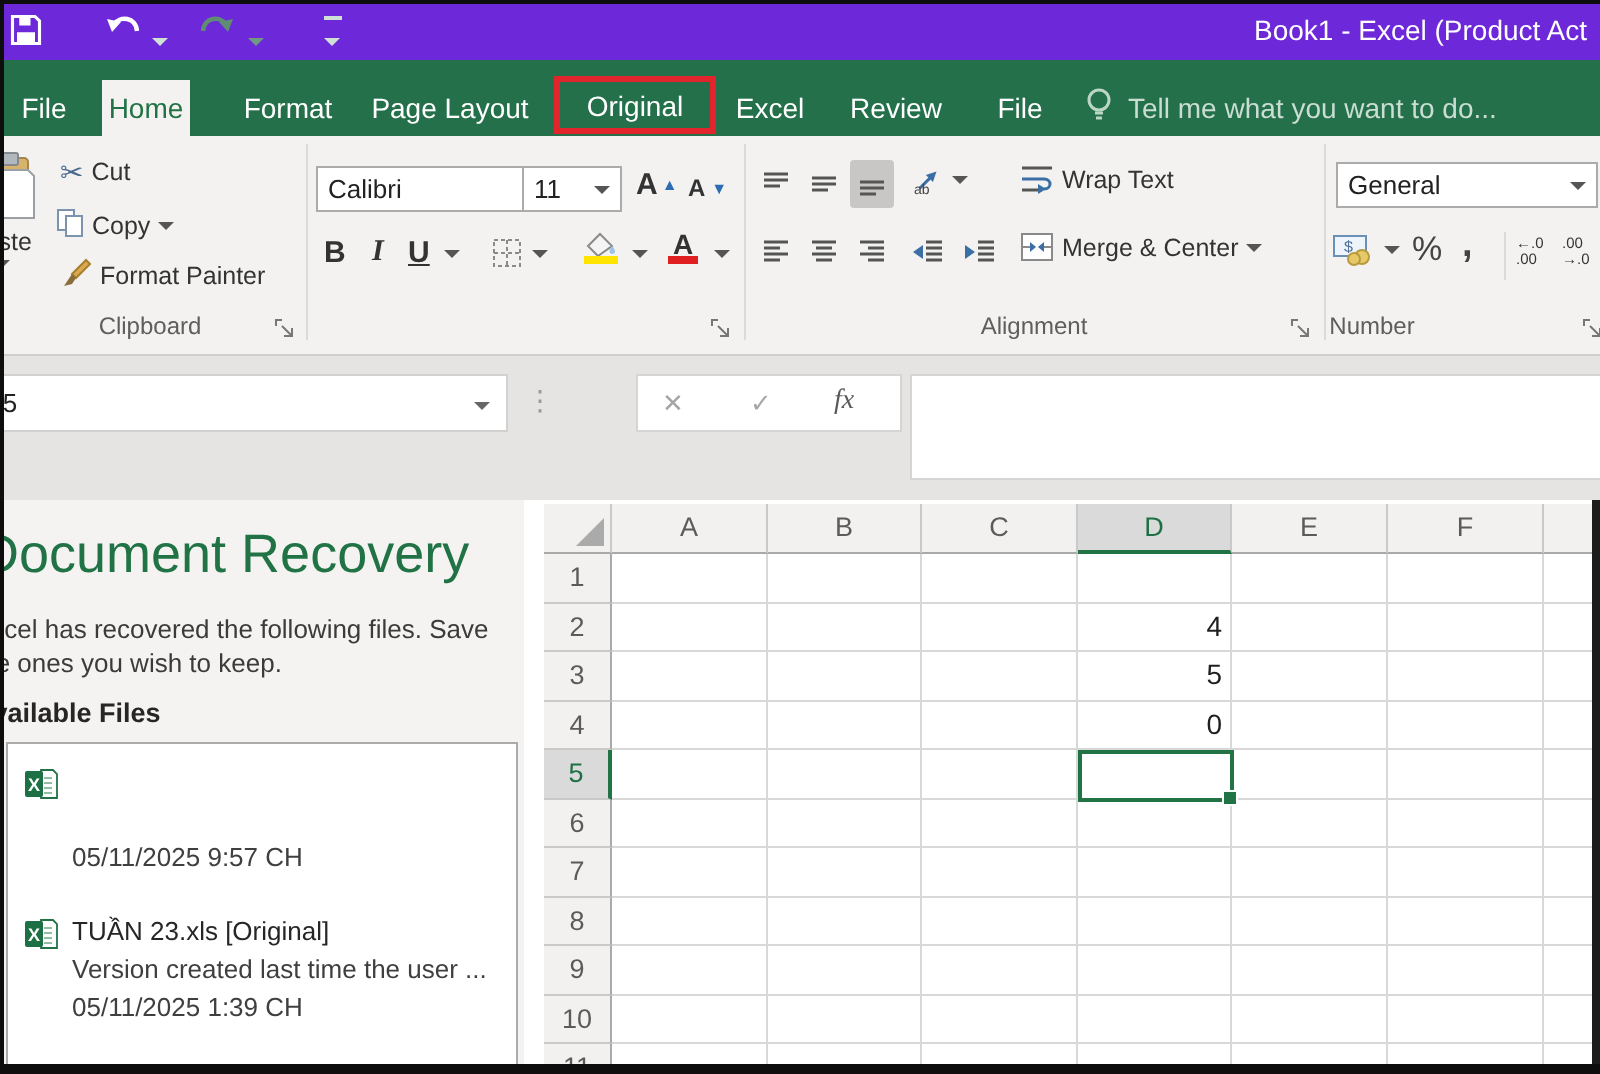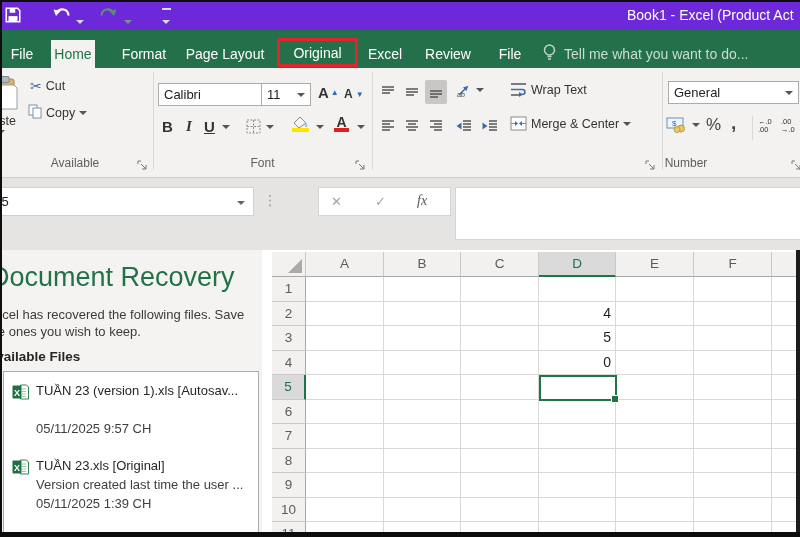--- a/index.html
+++ b/index.html
@@ -138,21 +138,30 @@
   <div class="rbtn" style="left:28px;top:36px">
     <span>
       <svg width="14" height="15" viewBox="0 0 14 15">
           <rect x="1" y="1" width="8" height="10" fill="#fff" stroke="#7b93ad"></rect>
           <rect x="5" y="4" width="8" height="10" fill="#fff" stroke="#7b93ad"></rect>
         </svg>
     </span>
     <span>Copy</span>
     <span class="dd" style="border-top-color:#555"></span>
   </div>
-  <div class="glabel" style="left:0;width:150px">Available</div>
+  <div class="rbtn" style="left:31px;top:61px">
+    <span>
+      <svg width="15" height="15" viewBox="0 0 15 15">
+          <path d="M5 8 L12 1 L14 3 L7 10 Z" fill="#dba94e" stroke="#a77f2f"></path>
+          <path d="M5 8 l2 2 l-2 3 l-4 1 z" fill="#8a6d3b"></path>
+        </svg>
+    </span>
+    <span>Format Painter</span>
+  </div>
+  <div class="glabel" style="left:0;width:150px">Clipboard</div>
   <span class="launcher" style="left:137px">
     <svg width="11" height="11" viewBox="0 0 11 11">
         <path d="M1 4V1h3M4 4l5 5M9 5v4H5" fill="none" stroke="#777"></path>
       </svg>
   </span>
 
   <div class="combo" style="left:158px;top:15px;width:120px;height:23px">
     <span class="cv">Calibri</span>
     <span class="ca dd" style="border-top-color:#555"></span>
   </div>
@@ -188,21 +197,20 @@
   <div class="rbtn" style="left:316px;top:57px">
       <span class="dd" style="border-top-color:#555"></span>
     </div>
   <div class="rbtn" style="left:334px;top:47px;flex-direction:column;gap:0;font-size:14px;font-weight:bold;color:#333">
     <span style="line-height:14px">A</span>
     <span class="colorbar" style="width:15px;background:#e02020"></span>
   </div>
   <div class="rbtn" style="left:357px;top:57px">
       <span class="dd" style="border-top-color:#555"></span>
     </div>
-  <div class="glabel" style="left:153px;width:219px">Font</div>
   <span class="launcher" style="left:355px">
     <svg width="11" height="11" viewBox="0 0 11 11">
         <path d="M1 4V1h3M4 4l5 5M9 5v4H5" fill="none" stroke="#777"></path>
       </svg>
   </span>
 
   <div class="alnbtn" style="left:377px;top:12px">
     <svg width="14" height="14" viewBox="0 0 14 14">
         <path d="M1 2h12M1 5h12M1 8h8" stroke="#555" stroke-width="1.6"></path>
       </svg>
@@ -265,20 +273,21 @@
   <div class="rbtn" style="left:510px;top:48px">
     <svg width="17" height="15" viewBox="0 0 17 15">
         <rect x="1" y="1" width="15" height="13" fill="#fff" stroke="#8a8a8a"></rect>
         <path d="M1 7.5h4M12 7.5h4" stroke="#8a8a8a"></path>
         <polygon points="5,5 8,7.5 5,10" fill="#3a6ea5"></polygon>
         <polygon points="12,5 9,7.5 12,10" fill="#3a6ea5"></polygon>
       </svg>
     <span>Merge &amp; Center</span>
     <span class="dd" style="border-top-color:#555"></span>
   </div>
+  <div class="glabel" style="left:372px;width:290px">Alignment</div>
   <span class="launcher" style="left:645px">
     <svg width="11" height="11" viewBox="0 0 11 11">
         <path d="M1 4V1h3M4 4l5 5M9 5v4H5" fill="none" stroke="#777"></path>
       </svg>
   </span>
 
   <div class="combo" style="left:668px;top:13px;width:131px;height:23px">
     <span class="cv">General</span>
     <span class="ca dd" style="border-top-color:#555"></span>
   </div>
@@ -336,21 +345,20 @@
     <div class="listbox">
       <div class="fitem" style="top:11px;height:60px">
         <span class="ficon">
           <svg width="17" height="16" viewBox="0 0 17 16">
               <path d="M8.5 1h6l2 2v12h-8z" fill="#fff" stroke="#217346" stroke-width="0.9"></path>
               <path d="M10 5h4M10 7.5h4M10 10h4M10 12.5h4" stroke="#8fbf9f" stroke-width="0.9"></path>
               <rect x="0.5" y="1.5" width="9" height="13" rx="1" fill="#1d7044"></rect>
               <text x="2" y="11.5" font-size="9" font-weight="bold" fill="#fff">X</text>
             </svg>
         </span>
-        <span class="fname">TUẦN 23 (version 1).xls  [Autosav...</span>
         <span class="fdate">05/11/2025 9:57 CH</span>
       </div>
       <div class="fitem" style="top:86px;height:60px">
         <span class="ficon">
           <svg width="17" height="16" viewBox="0 0 17 16">
               <path d="M8.5 1h6l2 2v12h-8z" fill="#fff" stroke="#217346" stroke-width="0.9"></path>
               <path d="M10 5h4M10 7.5h4M10 10h4M10 12.5h4" stroke="#8fbf9f" stroke-width="0.9"></path>
               <rect x="0.5" y="1.5" width="9" height="13" rx="1" fill="#1d7044"></rect>
               <text x="2" y="11.5" font-size="9" font-weight="bold" fill="#fff">X</text>
             </svg>

